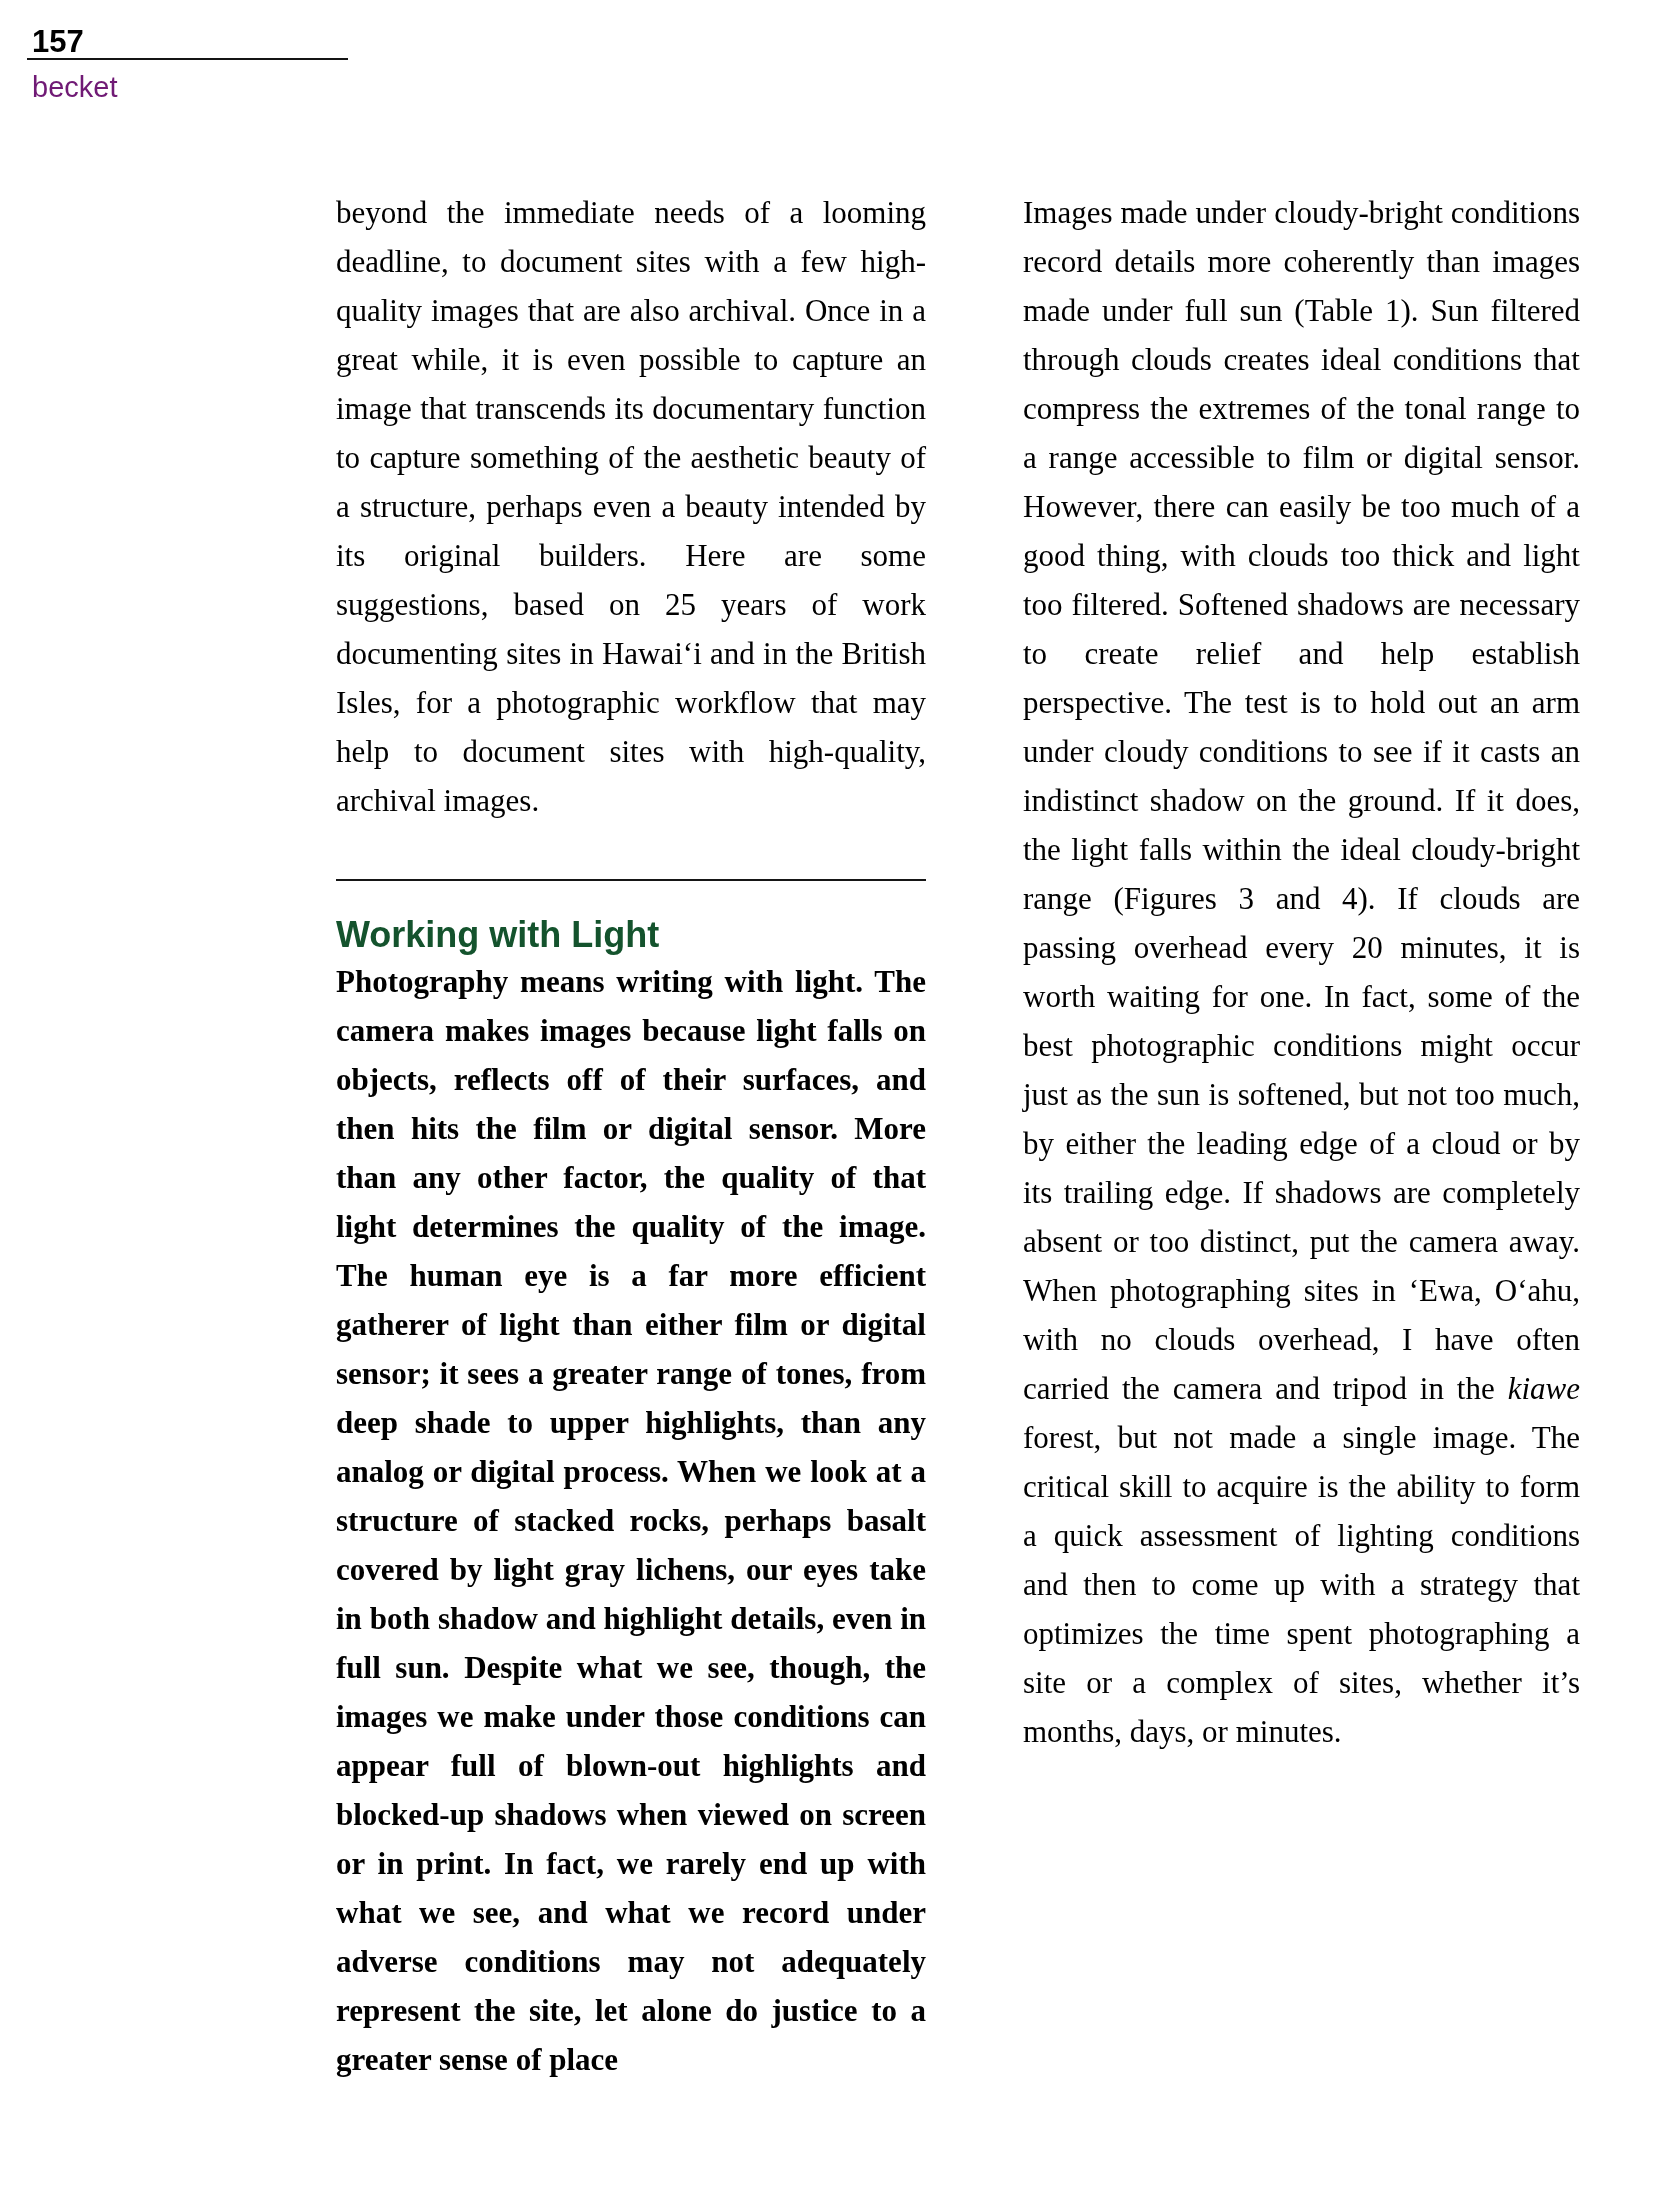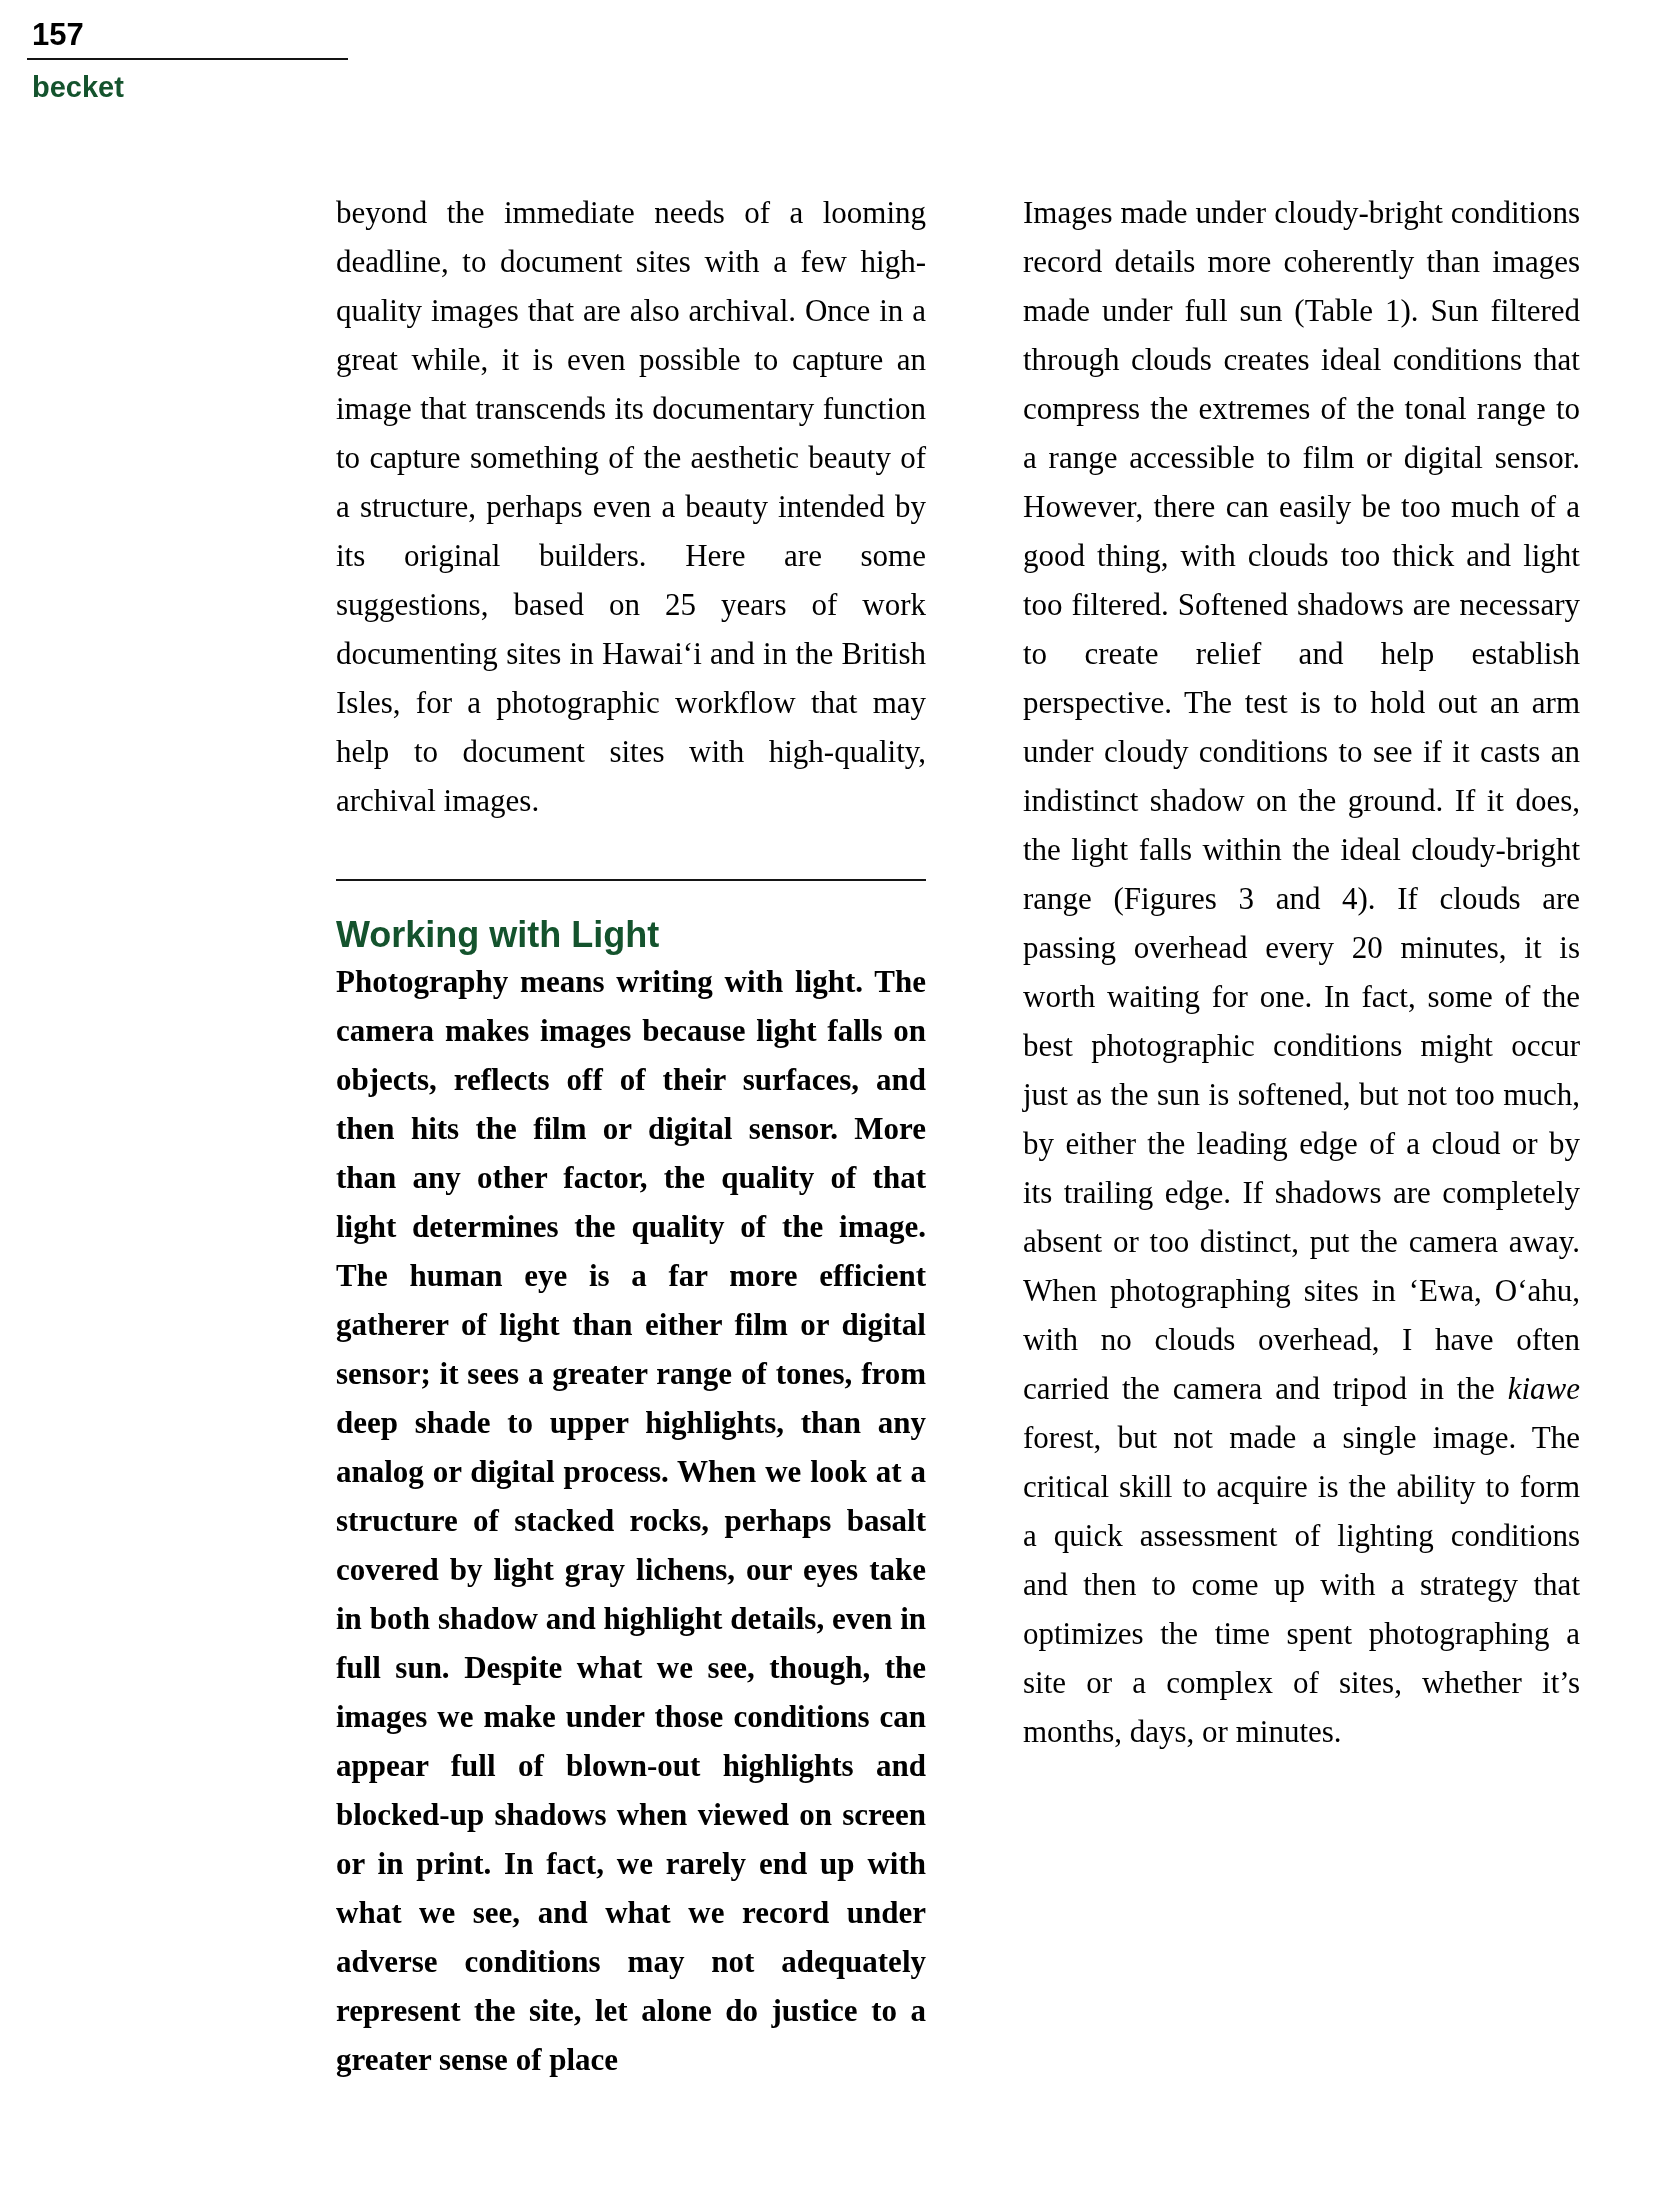--- a/index.html
+++ b/index.html
@@ -13,44 +13,44 @@
     height: 2205px;
     background: #ffffff;
     color: #000000;
     overflow: hidden;
   }
 
   
   .page-number {
     position: absolute;
     left: 32px;
-    top: 17px;
+    top: 24px;
     font-family: "Liberation Sans", "DejaVu Sans", sans-serif;
     font-weight: 700;
     font-size: 31px;
     line-height: 1.15;
     color: #000000;
   }
   .header-rule {
     position: absolute;
     left: 27px;
     top: 58px;
     width: 321px;
     height: 2.2px;
     background: #141414;
   }
   .running-header {
     position: absolute;
     left: 32px;
     top: 71px;
     font-family: "Liberation Sans", "DejaVu Sans", sans-serif;
-    font-weight: 700;
+    font-weight: 400;
     font-size: 29px;
     line-height: 1.15;
-    color: #14532d;
+    color: #701a75;
   }
 
   
   .col {
     position: absolute;
     top: 188px;
     font-family: "Liberation Serif", "DejaVu Serif", serif;
     font-size: 31px;
     line-height: 49px;
     text-align: justify;

